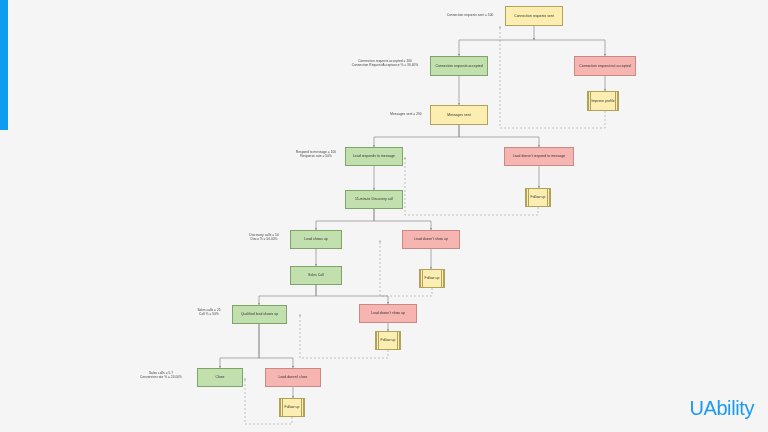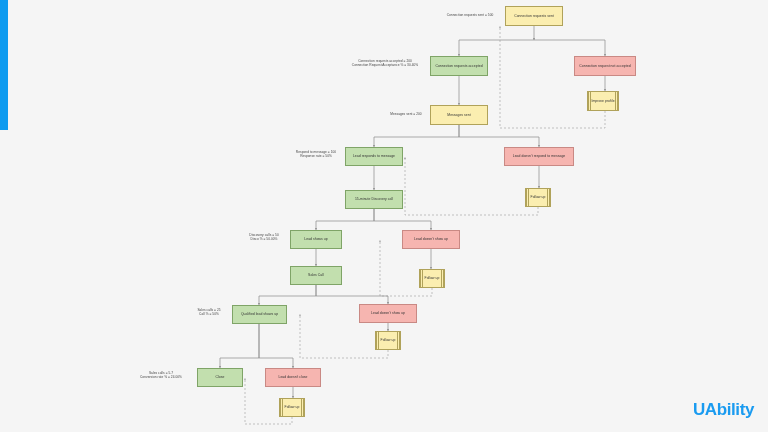--- a/index.html
+++ b/index.html
@@ -44,21 +44,21 @@
     position:absolute;
     font-size:3.2px;
     line-height:1.35;
     color:#444;
     text-align:center;
     white-space:pre-line;
     letter-spacing:0.05px;
   }
   .logo{
     position:absolute;right:14px;bottom:12px;
-    font-size:17px;font-weight:bold;color:#1a9bf0;
+    font-size:20px;font-weight:normal;color:#1a9bf0;
     letter-spacing:-0.4px;
   }
   svg.edges{position:absolute;left:0;top:0;width:768px;height:432px;pointer-events:none;}
 </style>
 </head>
 <body>
 
 <div id="canvas">
 
   <div class="accent-bar"></div>

